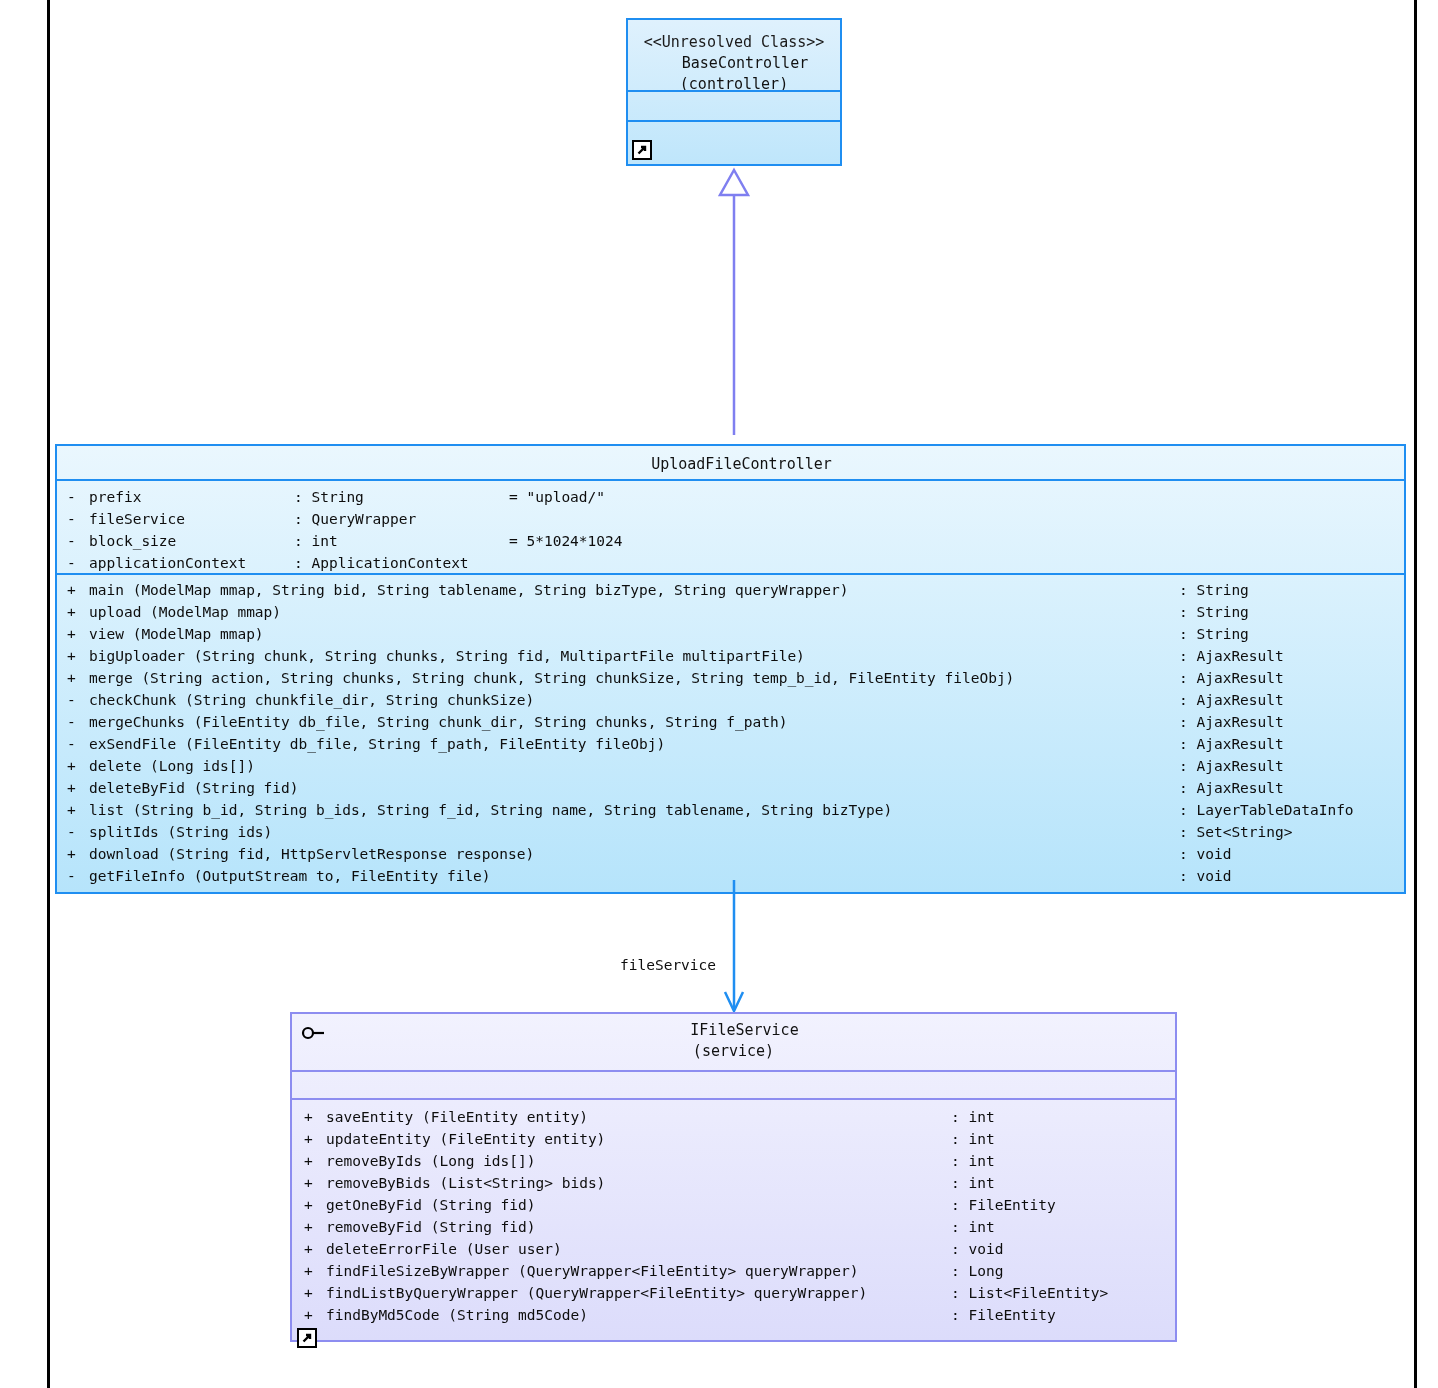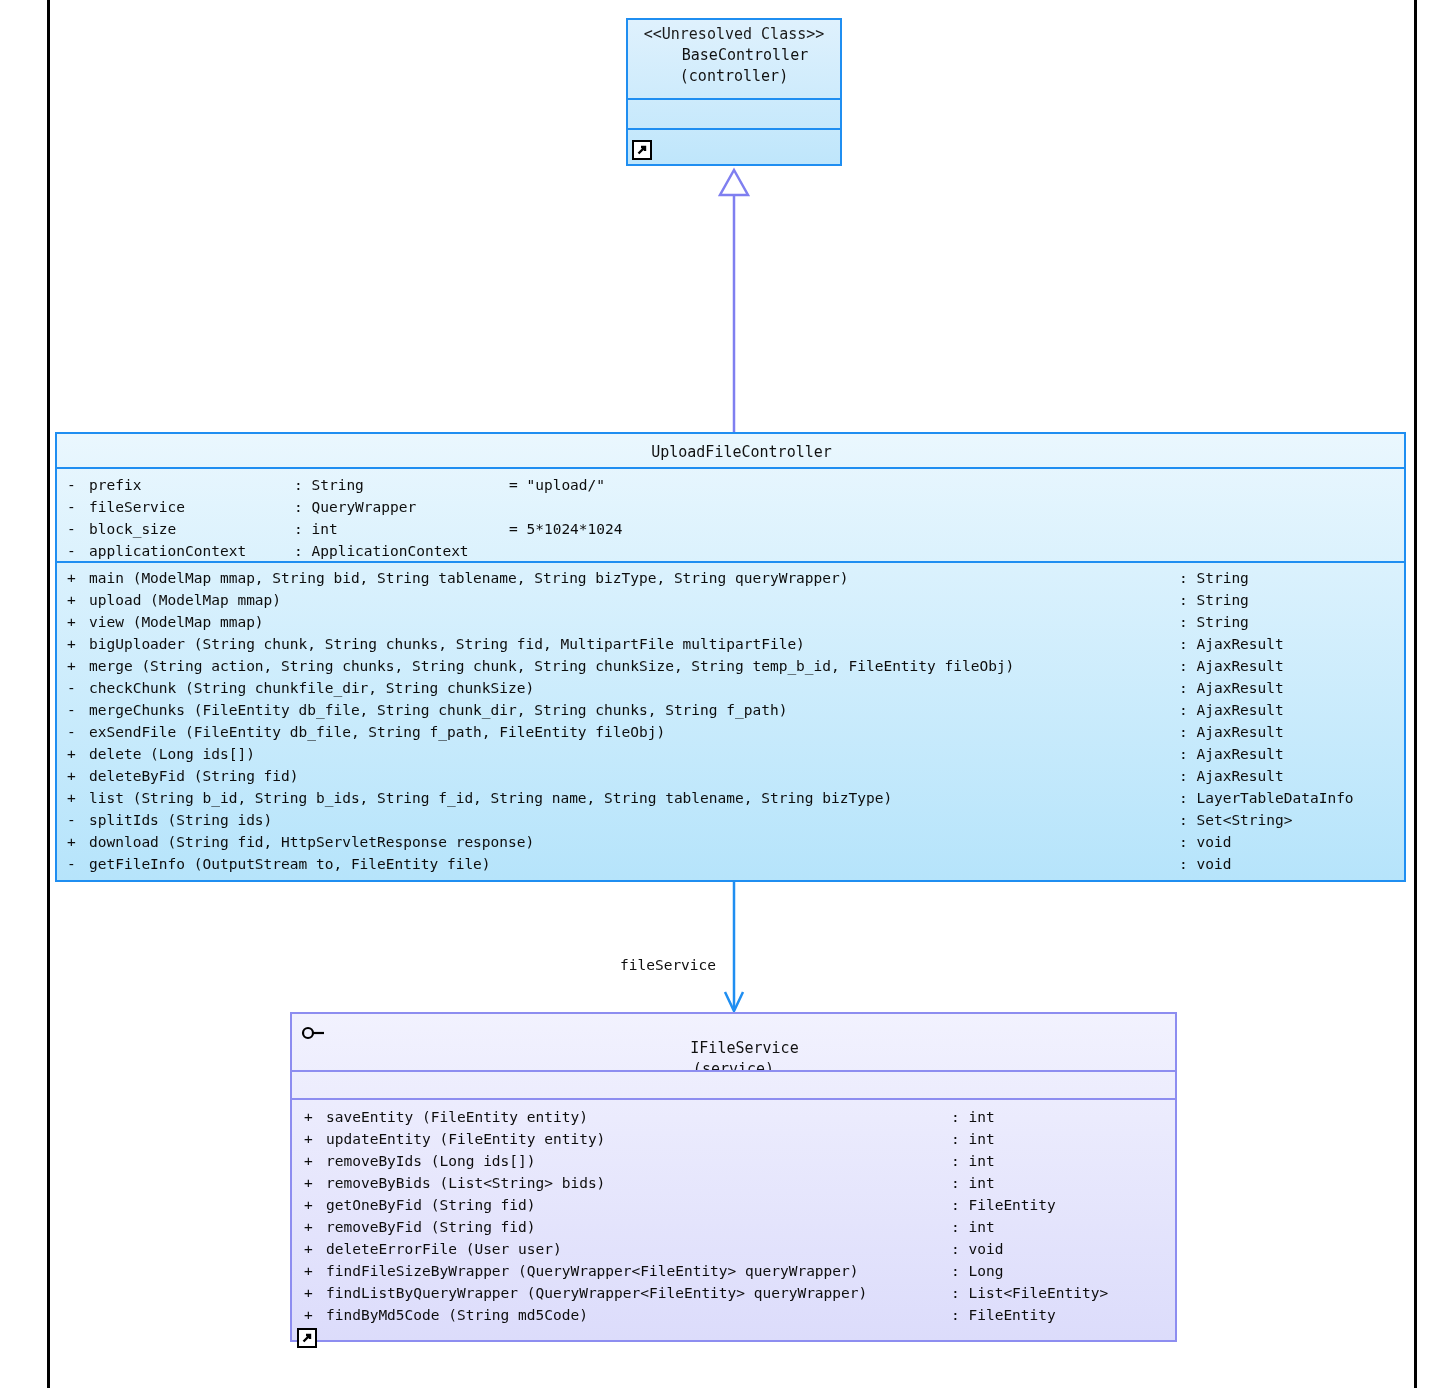--- a/index.html
+++ b/index.html
@@ -39,24 +39,24 @@
   
   .box-base {
     left: 626px;
     top: 18px;
     width: 216px;
     height: 148px;
     border: 2px solid #1f8ef1;
     background: linear-gradient(to bottom, #dff1fd 0%, #bfe6fb 100%);
   }
   .box-base .c-name {
-    height: 80px;
+    height: 72px;
     border-bottom: 2px solid #1f8ef1;
     text-align: center;
-    padding-top: 4px;
+    padding-top: 12px;
   }
   .box-base .c-attrs {
     height: 30px;
     border-bottom: 2px solid #1f8ef1;
   }
   .box-base .c-ops {
     height: 32px;
   }
   .stereotype {
     font-size: 15px;
@@ -72,21 +72,21 @@
   }
   .subtitle {
     font-size: 15px;
     color: #111111;
     line-height: 21px;
   }
 
   
   .box-controller {
     left: 55px;
-    top: 432px;
+    top: 444px;
     width: 1351px;
     height: 450px;
     border: 2px solid #1f8ef1;
     background: linear-gradient(to bottom, #eaf7fe 0%, #b6e4fb 100%);
   }
   .box-controller .c-name {
     height: 35px;
     border-bottom: 2px solid #1f8ef1;
     text-align: center;
     line-height: 35px;
@@ -107,21 +107,21 @@
     top: 1012px;
     width: 887px;
     height: 330px;
     border: 2px solid #8d8df0;
     background: linear-gradient(to bottom, #f2f2fe 0%, #dcdcfb 100%);
   }
   .box-service .c-name {
     height: 58px;
     border-bottom: 2px solid #8d8df0;
     text-align: center;
-    padding-top: 24px;
+    padding-top: 6px;
     position: relative;
   }
   .box-service .c-attrs {
     height: 28px;
     border-bottom: 2px solid #8d8df0;
   }
   .box-service .c-ops {
     height: 240px;
     padding: 6px 0 0 8px;
   }

